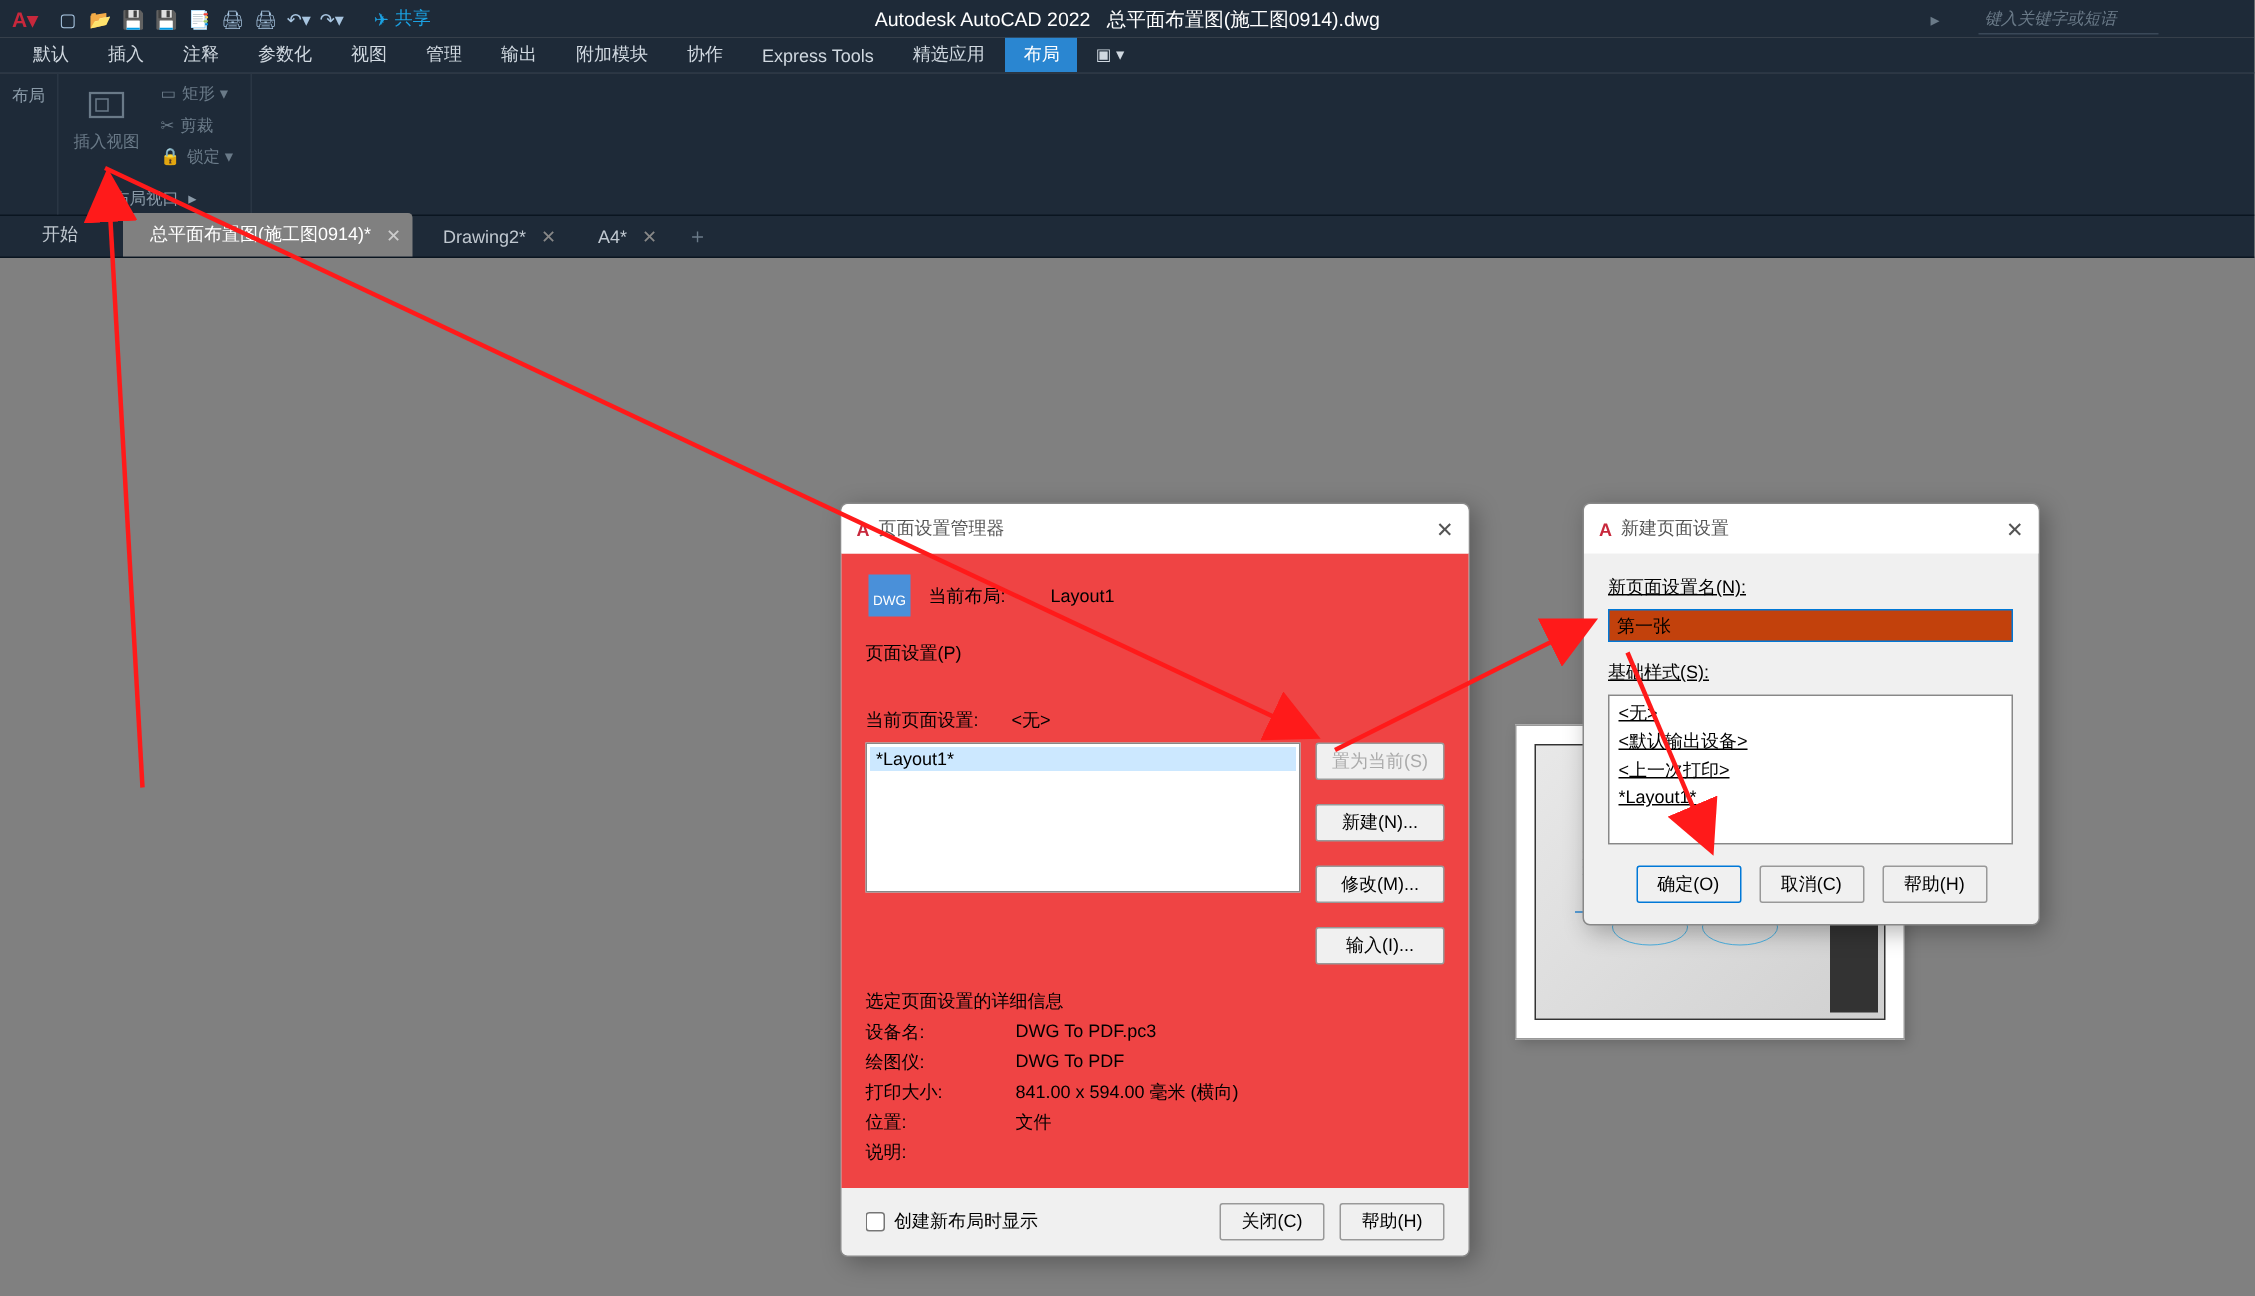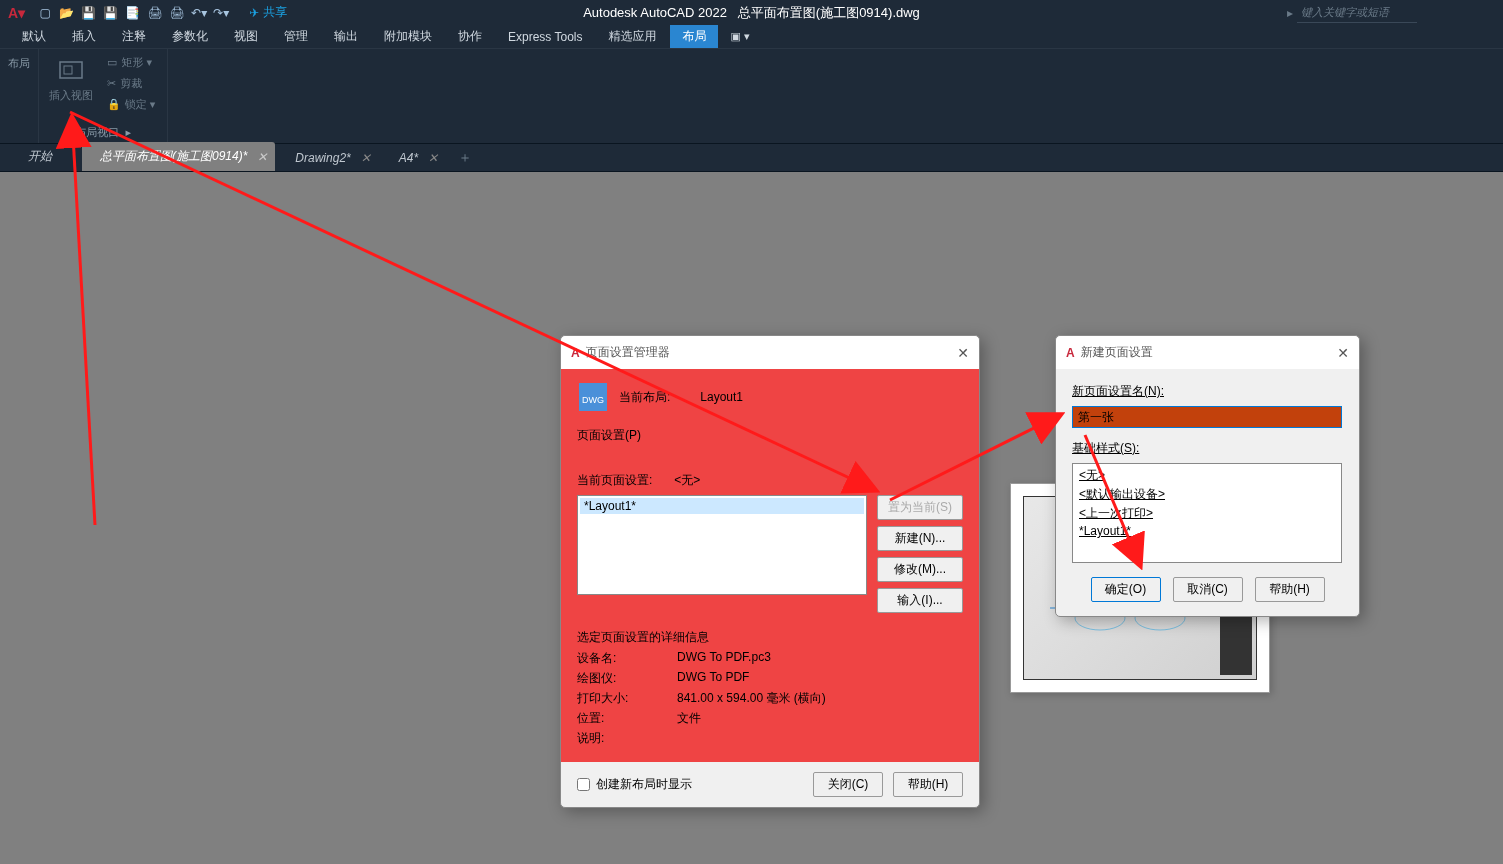--- a/index.html
+++ b/index.html
@@ -19,21 +19,21 @@
   display: flex;
   align-items: center;
   color: #fff;
   position: relative;
 }
 .title-bar .logo { margin-left: 8px; color: #c8283c; font-weight: bold; font-size: 14px; }
 .title-bar .qat { display: flex; gap: 6px; margin-left: 12px; align-items: center; }
 .title-bar .qat-icon { width: 16px; height: 16px; color: #a8c5e0; cursor: pointer; display: flex; align-items: center; justify-content: center; }
 .title-bar .share { margin-left: 20px; color: #1ba1e2; display: flex; align-items: center; gap: 4px; }
 .title-bar .title { position: absolute; left: 50%; transform: translateX(-50%); font-size: 13px; }
-.title-bar .search-hint { position: absolute; right: 86px; color: #6a7a88; font-style: italic; font-size: 11px; border-bottom: 1px solid #3a4858; padding: 2px 4px; width: 120px; }
+.title-bar .search-hint { position: absolute; right: 64px; color: #6a7a88; font-style: italic; font-size: 11px; border-bottom: 1px solid #3a4858; padding: 2px 4px; width: 120px; }
 .title-bar .search-arrow { position: absolute; right: 210px; color: #6a7a88; }
 
 .menu-bar {
   background: #1e2a38;
   height: 24px;
   display: flex;
   align-items: center;
   padding-left: 10px;
   gap: 2px;
   border-bottom: 1px solid #2a3644;
@@ -58,21 +58,21 @@
 .ribbon-panel-title { color: #8a9aa8; font-size: 11px; text-align: center; padding: 3px 0; }
 
 .tabs-bar {
   background: #1e2a38;
   height: 28px;
   display: flex;
   align-items: flex-end;
   padding-left: 10px;
   border-bottom: 1px solid #0a1520;
 }
-.file-tab { color: #c0c8d0; padding: 6px 28px 6px 18px; position: relative; cursor: pointer; font-size: 12px; border-radius: 3px 3px 0 0; margin-right: 2px; font-style: italic; }
+.file-tab { color: #c0c8d0; padding: 6px 28px 6px 18px; position: relative; cursor: pointer; font-size: 12px; border-radius: 3px 3px 0 0; margin-right: 2px; }
 .file-tab.active { background: #808080; color: #fff; }
 .file-tab .close { position: absolute; right: 8px; top: 50%; transform: translateY(-50%); font-size: 12px; color: #888; }
 .file-tab.active .close { color: #ccc; }
 .tab-add { color: #6a7a88; padding: 4px 10px; cursor: pointer; font-size: 14px; }
 
 .canvas { position: absolute; top: 172px; left: 0; right: 0; bottom: 0; background: #808080; }
 
 .dialog {
   position: absolute;
   background: #f0f0f0;
@@ -94,21 +94,21 @@
 .dialog-title .dlg-logo { color: #c8283c; font-weight: bold; font-size: 12px; }
 .dialog-title .dlg-close { position: absolute; right: 10px; cursor: pointer; color: #555; font-size: 14px; }
 .dialog-body { padding: 12px 16px; background: #ef4444; }
 
 .fieldset-label { font-size: 12px; margin-bottom: 4px; color: #000; }
 .field-row { display: flex; align-items: center; gap: 12px; margin-bottom: 6px; margin-top: 28px; }
 .listbox { background: #fff; border: 1px solid #888; width: 290px; height: 100px; overflow: auto; padding: 2px; font-size: 12px; }
 .listbox-item { padding: 1px 4px; }
 .listbox-item.selected { background: #cce8ff; }
 .btn { background: #f0f0f0; border: 1px solid #999; padding: 3px 10px; cursor: pointer; font-size: 12px; border-radius: 2px; min-width: 70px; text-align: center; }
-.btn-col { display: flex; flex-direction: column; gap: 6px; }
+.btn-col { display: flex; flex-direction: column; gap: 16px; }
 .detail-row { display: flex; font-size: 12px; margin: 3px 0; }
 .detail-label { width: 100px; }
 .dialog-footer { display: flex; justify-content: space-between; align-items: center; padding: 10px 16px; }
 .chk-row { display: flex; align-items: center; gap: 6px; }
 
 .dlg2-body { padding: 14px 16px; text-decoration: underline; }
 .text-input { background: #c2410c; border: 1px solid #0078d7; padding: 3px 5px; width: 270px; font-size: 12px; outline: none; }
 .list2 { background: #fff; border: 1px solid #888; width: 270px; height: 100px; padding: 2px; font-size: 12px; }
 .dlg2-footer { display: flex; justify-content: center; gap: 12px; padding-bottom: 14px; }
 .btn-outline { border: 1px solid #0078d7; }

